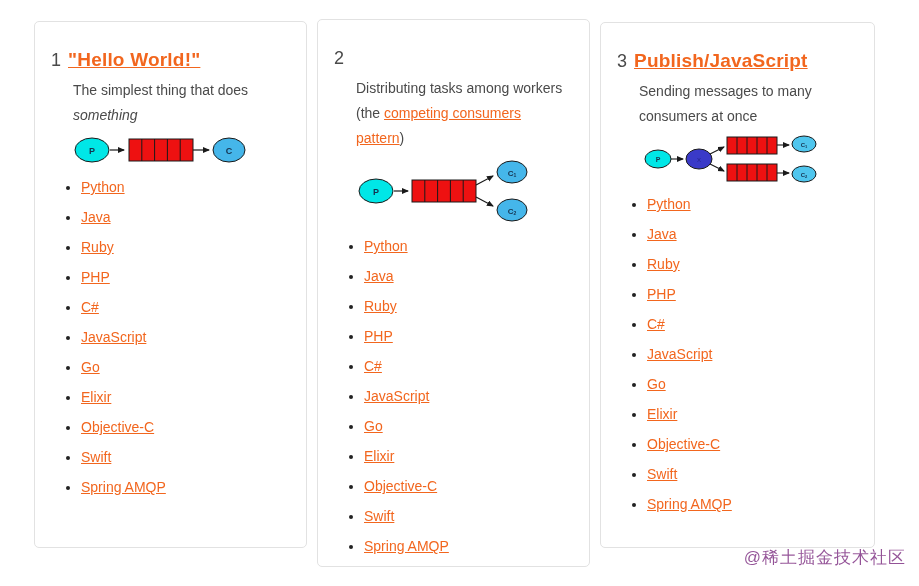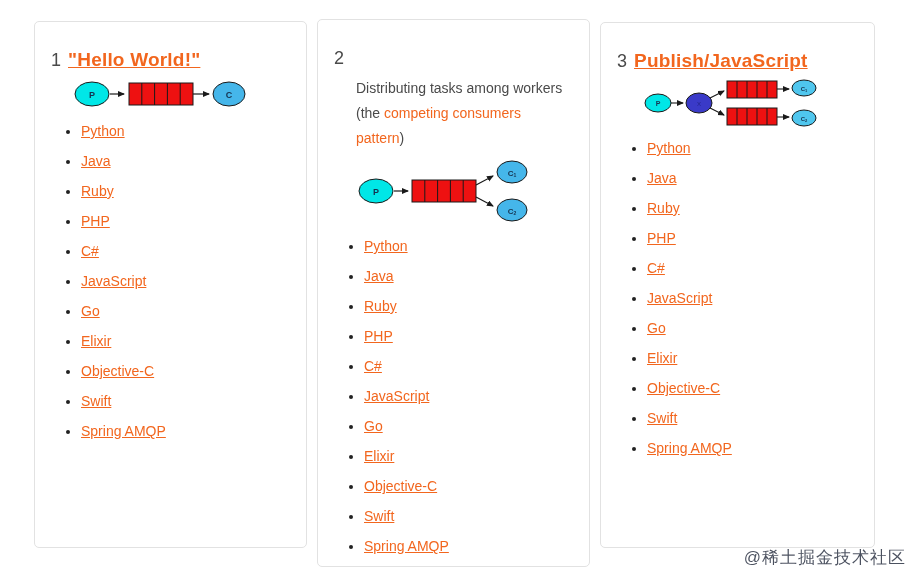--- a/index.html
+++ b/index.html
@@ -37,21 +37,21 @@
   }
 
   .sub {
     margin: 6px 0 0 22px;
     width: 212px;
     font-size: 14px;
     line-height: 25px;
     color: #4a4a4a;
   }
   .sub em { font-style: italic; }
-  .inline-link { color: #f2661e; cursor: pointer; }
+  .inline-link { color: #f2661e; text-decoration: underline; cursor: pointer; }
 
   .diagram { margin: 4px 0 0 20px; height: auto; }
   .card-2 .diagram { margin-left: 24px; }
   .card-3 .diagram { margin-left: 26px; }
   .diagram svg { display: block; }
   .node-label {
     font-family: "Liberation Sans", sans-serif;
     font-weight: bold;
     fill: #16324f;
   }
@@ -67,35 +67,36 @@
     line-height: 14px;
     color: #222;
   }
   .lang-link { color: #f2661e; text-decoration: underline; cursor: pointer; }
 
   .watermark {
     position: absolute;
     right: 13px;
     top: 546px;
     font-size: 17px;
-    color: #0f172a;
+    color: #701a75;
     opacity: 0.75;
     letter-spacing: 1px;
   }
 </style>
 </head>
 <body>
 
 <div class="page">
 
   <section class="card card-1">
     <h2 class="card-title">
       <span class="num">1</span>
       <a class="title-link">"Hello World!"</a>
     </h2>
+    <p class="sub"><span>The simplest thing that does </span><em>something</em></p>
 
     <div class="diagram">
       <svg width="182" height="36" viewBox="0 0 182 36">
         <defs>
           <marker id="arr" markerWidth="8" markerHeight="8" refX="6" refY="3" orient="auto" markerUnits="userSpaceOnUse">
             <path d="M0,0 L7,3 L0,6 Z" fill="#1a1a1a"></path>
           </marker>
         </defs>
         <line x1="39" y1="18" x2="53" y2="18" stroke="#1a1a1a" stroke-width="1.2" marker-end="url(#arr)"></line>
         <line x1="122" y1="18" x2="138" y2="18" stroke="#1a1a1a" stroke-width="1.2" marker-end="url(#arr)"></line>
@@ -234,20 +235,21 @@
           <a class="lang-link">Spring AMQP</a>
         </li>
       </ul>
   </section>
 
   <section class="card card-3">
     <h2 class="card-title">
       <span class="num">3</span>
       <a class="title-link">Publish/JavaScript</a>
     </h2>
+    <p class="sub"><span>Sending messages to many consumers at once</span></p>
 
     <div class="diagram">
       <svg width="215" height="52" viewBox="0 0 215 52">
         <line x1="28" y1="26" x2="40" y2="26" stroke="#1a1a1a" stroke-width="1.1" marker-end="url(#arr)"></line>
         <line x1="67" y1="21" x2="81" y2="14" stroke="#1a1a1a" stroke-width="1.1" marker-end="url(#arr)"></line>
         <line x1="67" y1="31" x2="81" y2="38" stroke="#1a1a1a" stroke-width="1.1" marker-end="url(#arr)"></line>
         <line x1="134" y1="12" x2="146" y2="12" stroke="#1a1a1a" stroke-width="1.1" marker-end="url(#arr)"></line>
         <line x1="134" y1="40" x2="146" y2="40" stroke="#1a1a1a" stroke-width="1.1" marker-end="url(#arr)"></line>
         <ellipse cx="15" cy="26" rx="13" ry="9" stroke="#1a1a1a" fill="#00e7e7"></ellipse>
         <text class="node-label" x="15" y="28.5" text-anchor="middle" font-size="7">P</text>

